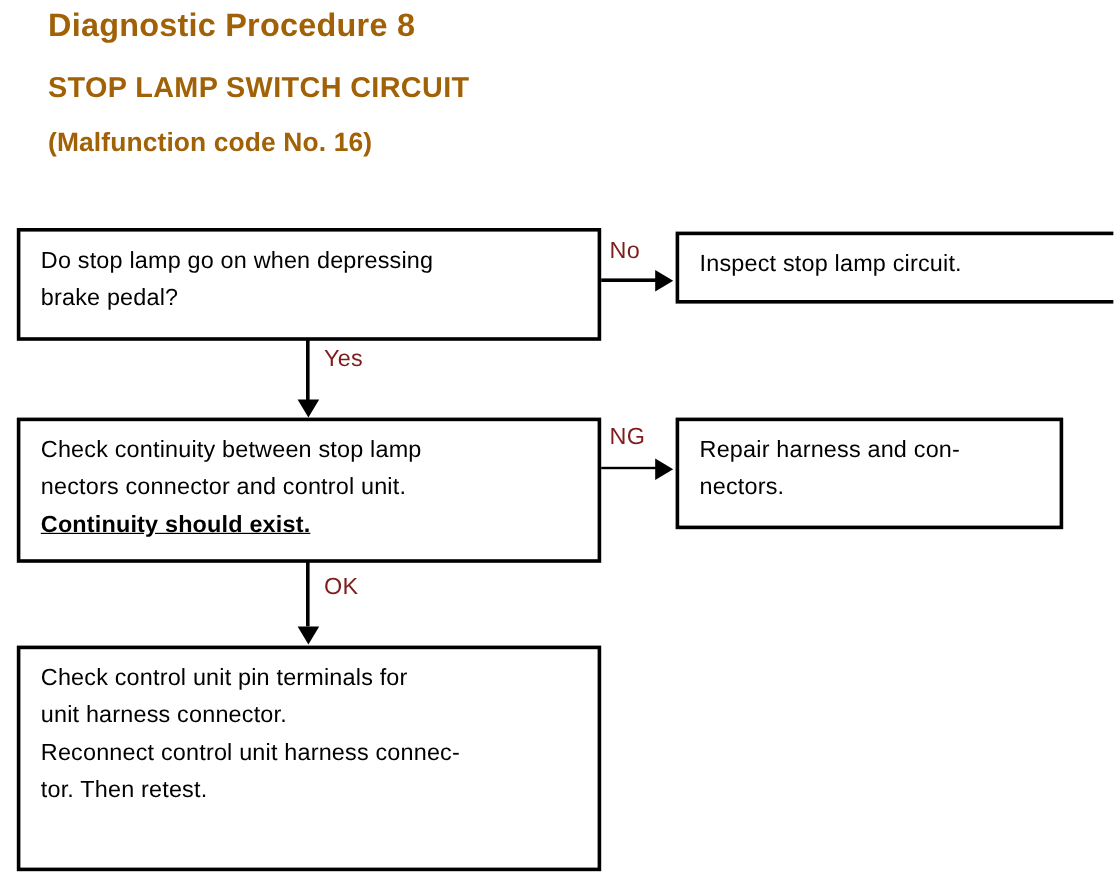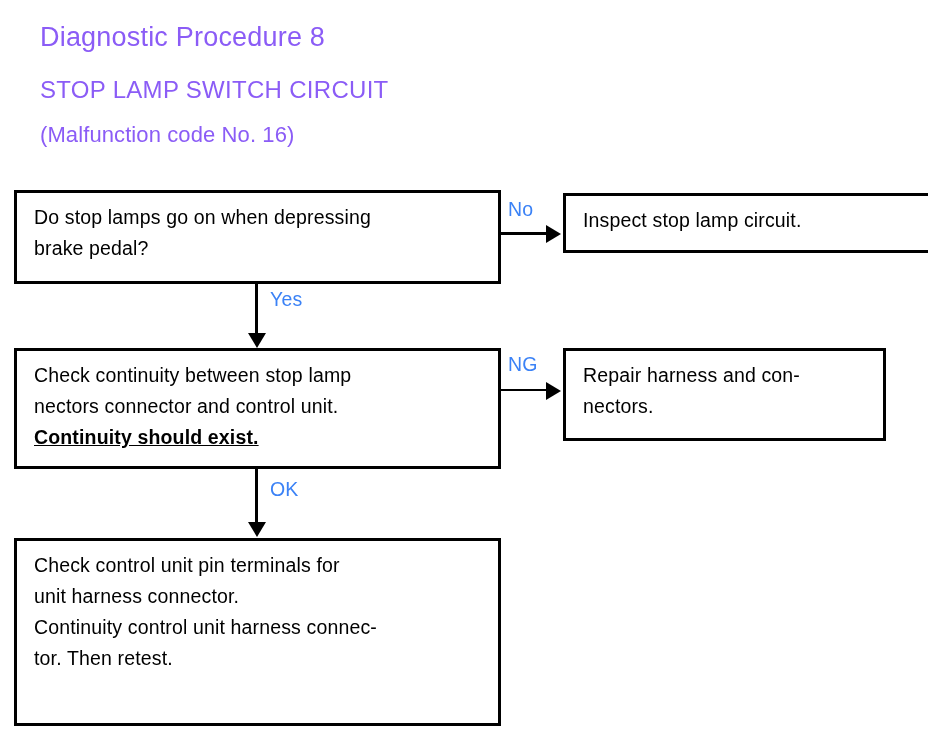--- a/index.html
+++ b/index.html
@@ -17,25 +17,24 @@
     position: relative;
     width: 928px;
     height: 734px;
     background: #ffffff;
     overflow: hidden;
   }
 
   
   .heading {
     position: absolute;
-    font-weight: normal;
-    color: #8b5cf6;
+    font-weight: bold;
+    color: #a16207;
     white-space: nowrap;
     letter-spacing: 0.1px;
-    margin-top: 16px;
   }
   #title-main {
     left: 40px;
     top: 6px;
     font-size: 27px;
     letter-spacing: 0.2px;
   }
   #title-sub {
     left: 40px;
     top: 60px;
@@ -102,21 +101,21 @@
     height: 0;
     border-top: 9px solid transparent;
     border-bottom: 9px solid transparent;
     border-left: 15px solid #000000;
   }
 
   .conn-label {
     position: absolute;
     font-size: 19.5px;
     line-height: 22px;
-    color: #3b82f6;
+    color: #7f1d1d;
     white-space: nowrap;
     letter-spacing: 0.2px;
   }
 
   
   #conn-yes-line   { left: 255px; top: 283px; height: 52px; }
   #conn-yes-arrow  { left: 248px; top: 333px; }
   #conn-yes-label  { left: 270px; top: 288px; }
 
   
@@ -140,21 +139,21 @@
 <div id="page">
 
   <div class="heading" id="title-main">Diagnostic Procedure 8</div>
 
   <div class="heading" id="title-sub">STOP LAMP SWITCH CIRCUIT</div>
 
   <div class="heading" id="title-code">(Malfunction code No. 16)</div>
 
   <div class="box" id="box-check-stop-lamps">
     <div class="box-text">
-      <span class="line">Do stop lamps go on when depressing</span>
+      <span class="line">Do stop lamp go on when depressing</span>
       <span class="line">brake pedal?</span>
     </div>
   </div>
 
   <div class="box" id="box-inspect-circuit">
     <div class="box-text">
       <span class="line">Inspect stop lamp circuit.</span>
     </div>
   </div>
 
@@ -170,21 +169,21 @@
     <div class="box-text">
       <span class="line">Repair harness and con-</span>
       <span class="line">nectors.</span>
     </div>
   </div>
 
   <div class="box" id="box-check-pin-terminals">
     <div class="box-text">
       <span class="line">Check control unit pin terminals for</span>
       <span class="line">unit harness connector.</span>
-      <span class="line">Continuity control unit harness connec-</span>
+      <span class="line">Reconnect control unit harness connec-</span>
       <span class="line">tor. Then retest.</span>
     </div>
   </div>
 
   <div class="conn-hline" id="conn-no-line"></div>
   <div class="arrow-right" id="conn-no-arrow"></div>
   <div class="conn-label" id="conn-no-label">No</div>
 
   <div class="conn-vline" id="conn-yes-line"></div>
   <div class="arrow-down" id="conn-yes-arrow"></div>

